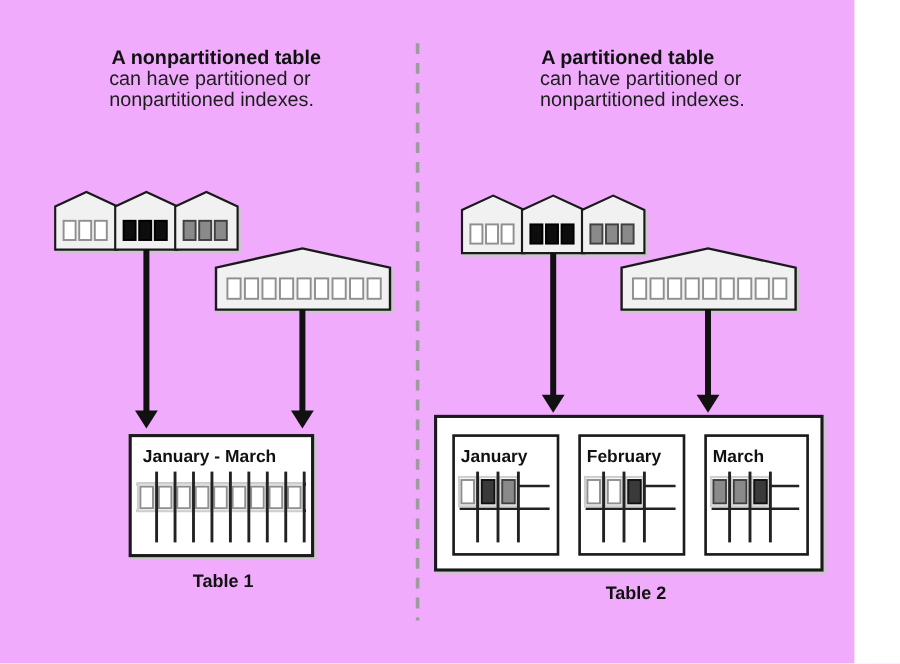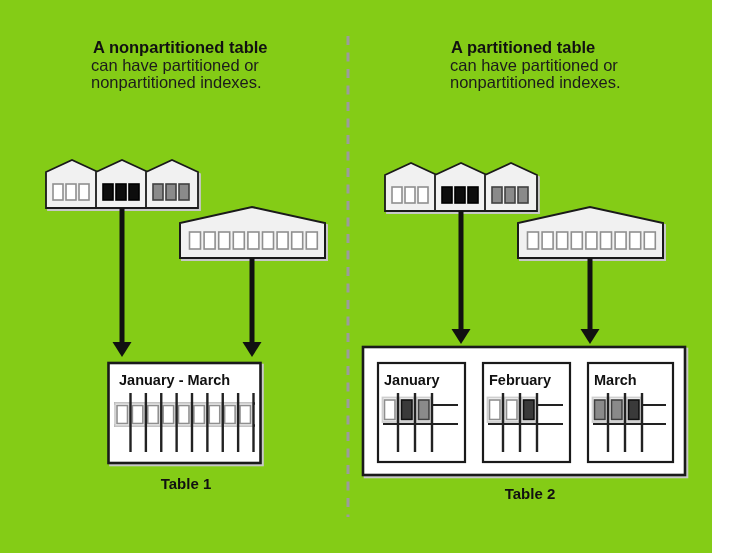--- a/index.html
+++ b/index.html
@@ -1,16 +1,16 @@
 <!DOCTYPE html>
 <html><head>
 <meta charset="utf-8">
 <style>
   html,body{margin:0;padding:0;background:#ffffff;}
-  .stage{position:relative;width:712px;height:553px;background:#84cc16;overflow:hidden;}
+  .stage{position:relative;width:712px;height:553px;background:#f0abfc;overflow:hidden;}
   svg text{font-family:"Liberation Sans", sans-serif;}
   .cap-title{font-size:16.5px;font-weight:bold;fill:#111111;}
   .cap{font-size:16.5px;fill:#1c1c1c;}
   .thead{font-size:14.5px;font-weight:bold;fill:#111111;}
   .tlabel{font-size:15px;font-weight:bold;fill:#111111;text-anchor:middle;}
   .tbox{fill:#ffffff;stroke:#1a1a1a;stroke-width:2.6;}
   .pbox{fill:#ffffff;stroke:#1a1a1a;stroke-width:2.2;}
   .divider{stroke:#9c9c9c;stroke-width:3;stroke-dasharray:9 7.5;fill:none;}
   .shadow{filter:drop-shadow(2.5px 2.8px 0px #c8c8c8);}
 </style>

